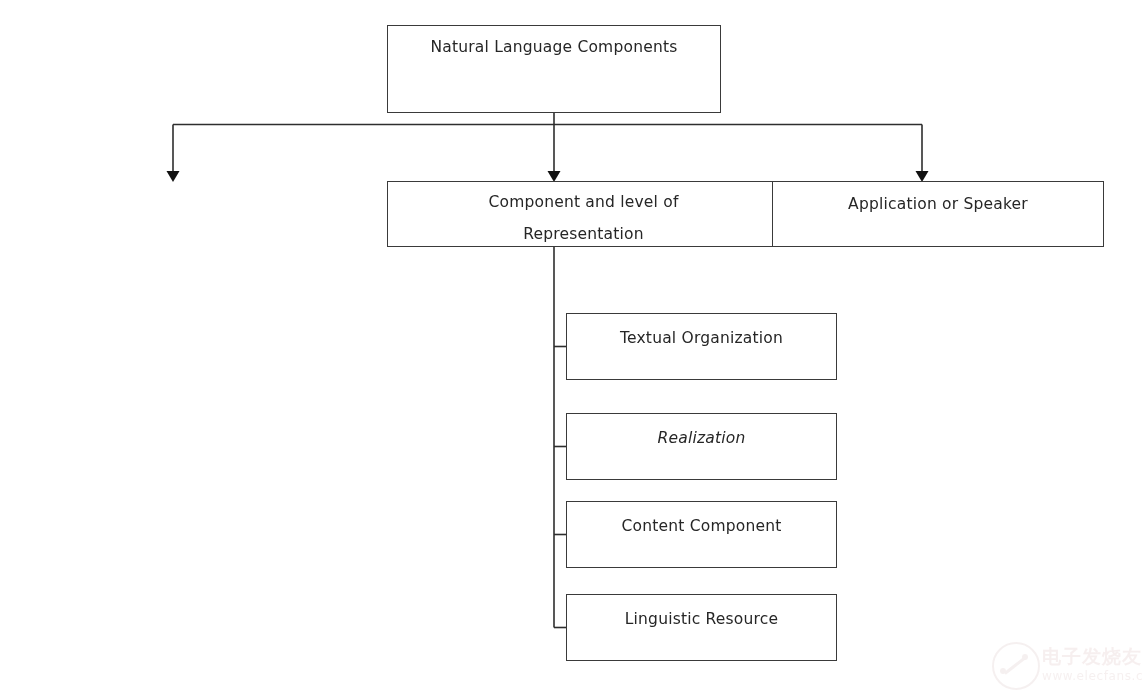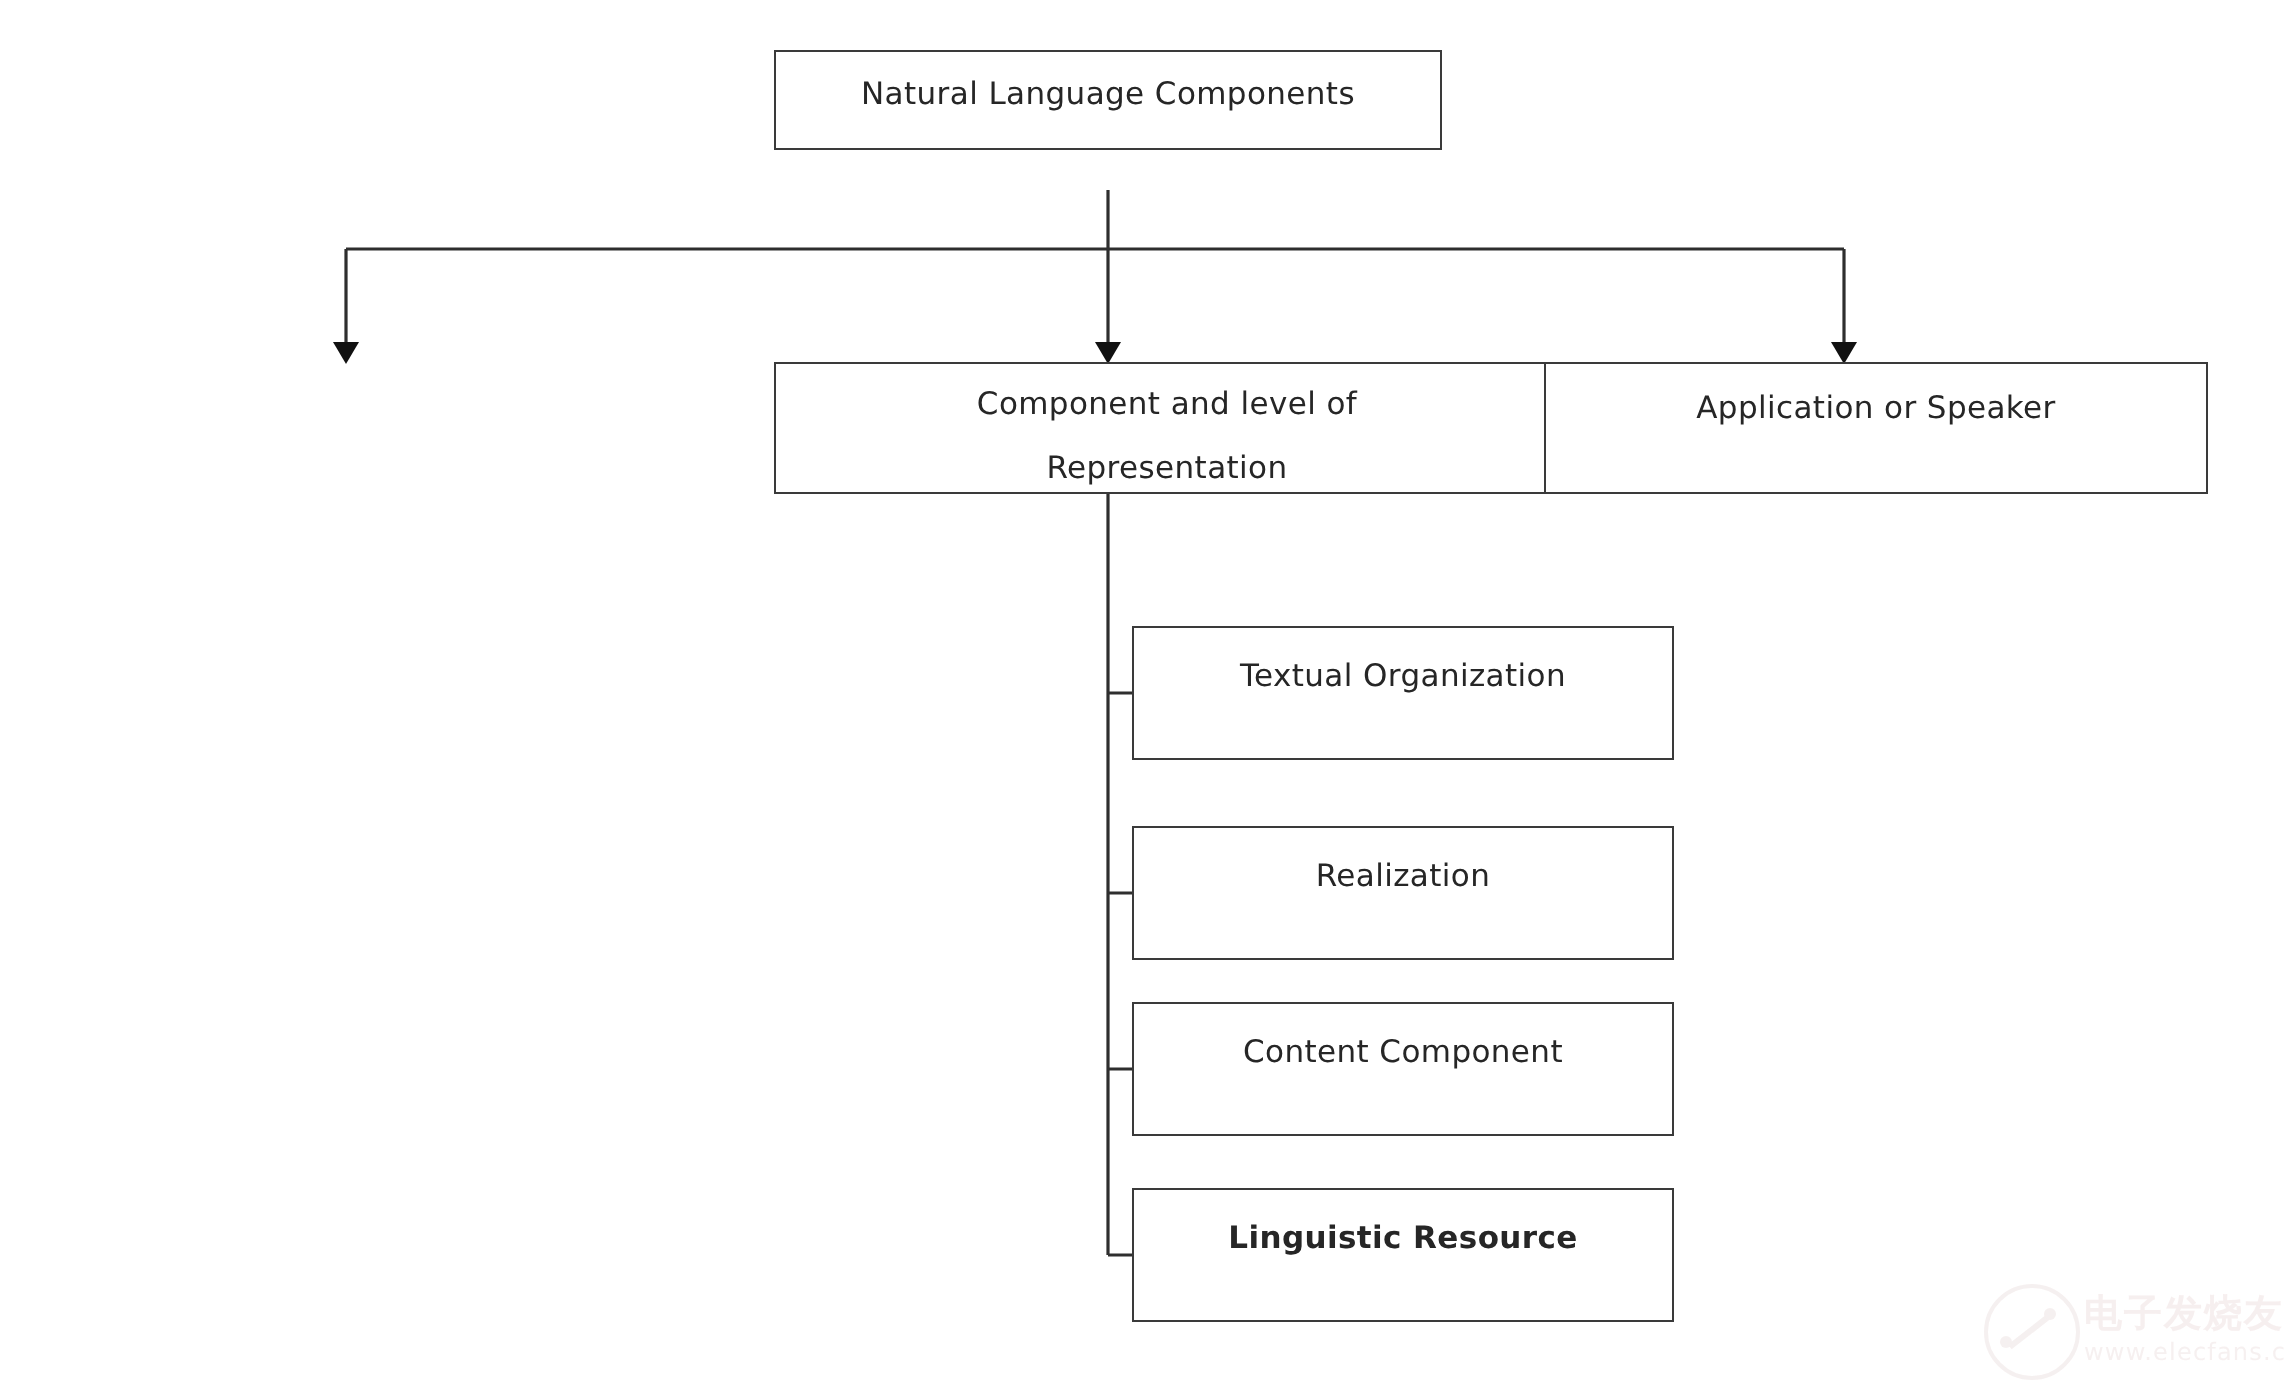--- a/index.html
+++ b/index.html
@@ -29,21 +29,21 @@
     line-height: 21px;
     letter-spacing: 0.2px;
     white-space: pre-line;
     color: #262626;
   }
   
   #node-root {
     left: 387px;
     top: 25px;
     width: 334px;
-    height: 50px;
+    height: 88px;
   }
   #node-root .label {
     padding-top: 11px;
   }
   
   #node-speaker-generator {
     left: 6px;
     top: 181px;
     width: 337px;
     height: 66px;
@@ -74,23 +74,23 @@
   
   .subnode {
     left: 566px;
     width: 271px;
     height: 67px;
   }
   .subnode .label {
     padding-top: 14px;
   }
   #node-textual-organization { top: 313px; }
-  #node-realization          { top: 413px; }
+  #node-realization          { top: 413px; font-style: italic; }
   #node-content-selection    { top: 501px; }
-  #node-linguistic-resource  { top: 594px; font-weight: bold; }
+  #node-linguistic-resource  { top: 594px; }
 
   
   #connectors {
     position: absolute;
     left: 0;
     top: 0;
     width: 1142px;
     height: 700px;
     pointer-events: none;
   }

